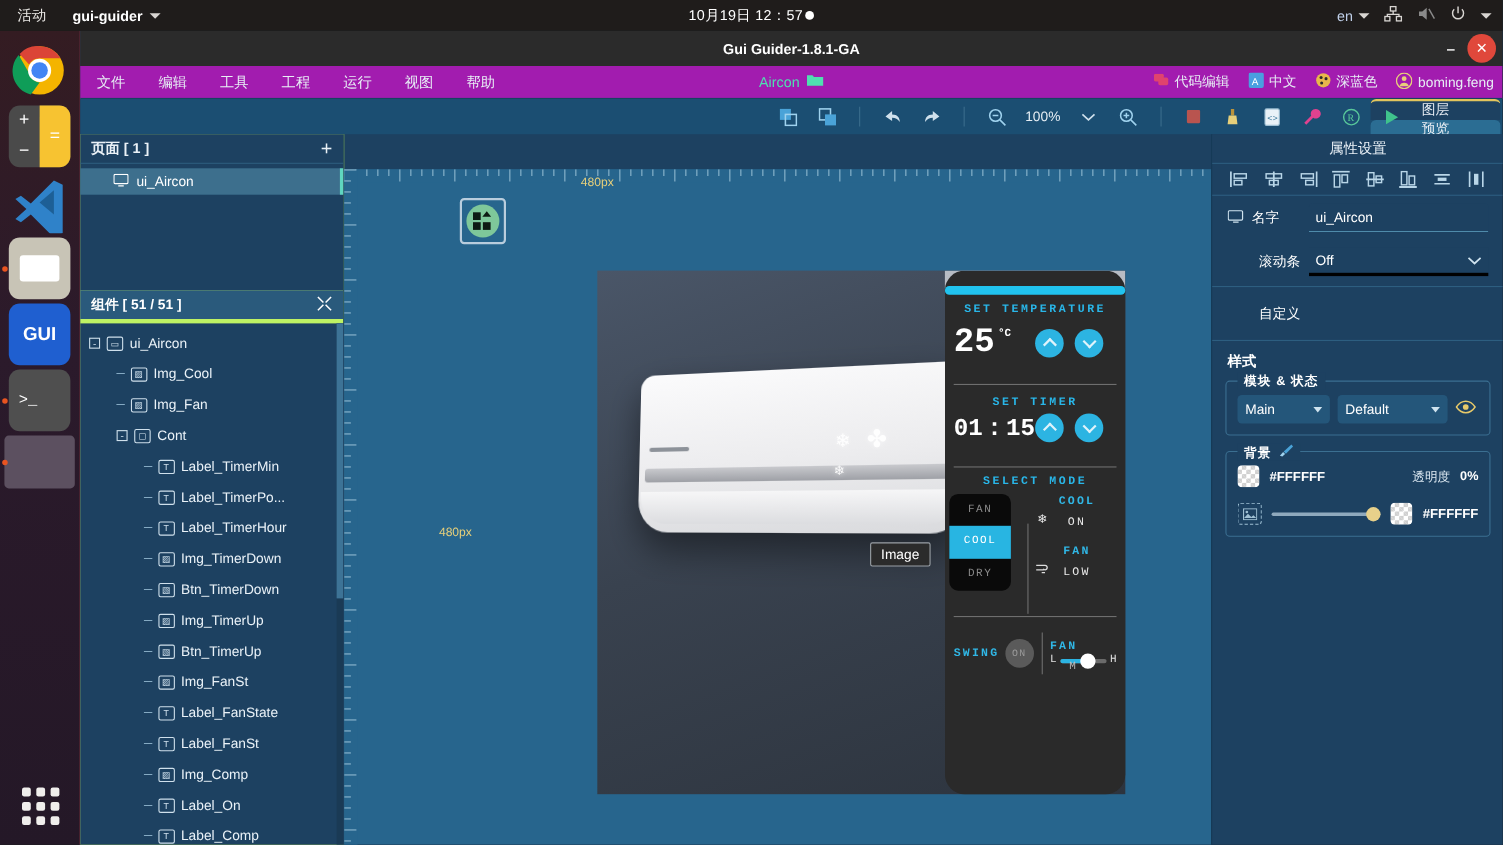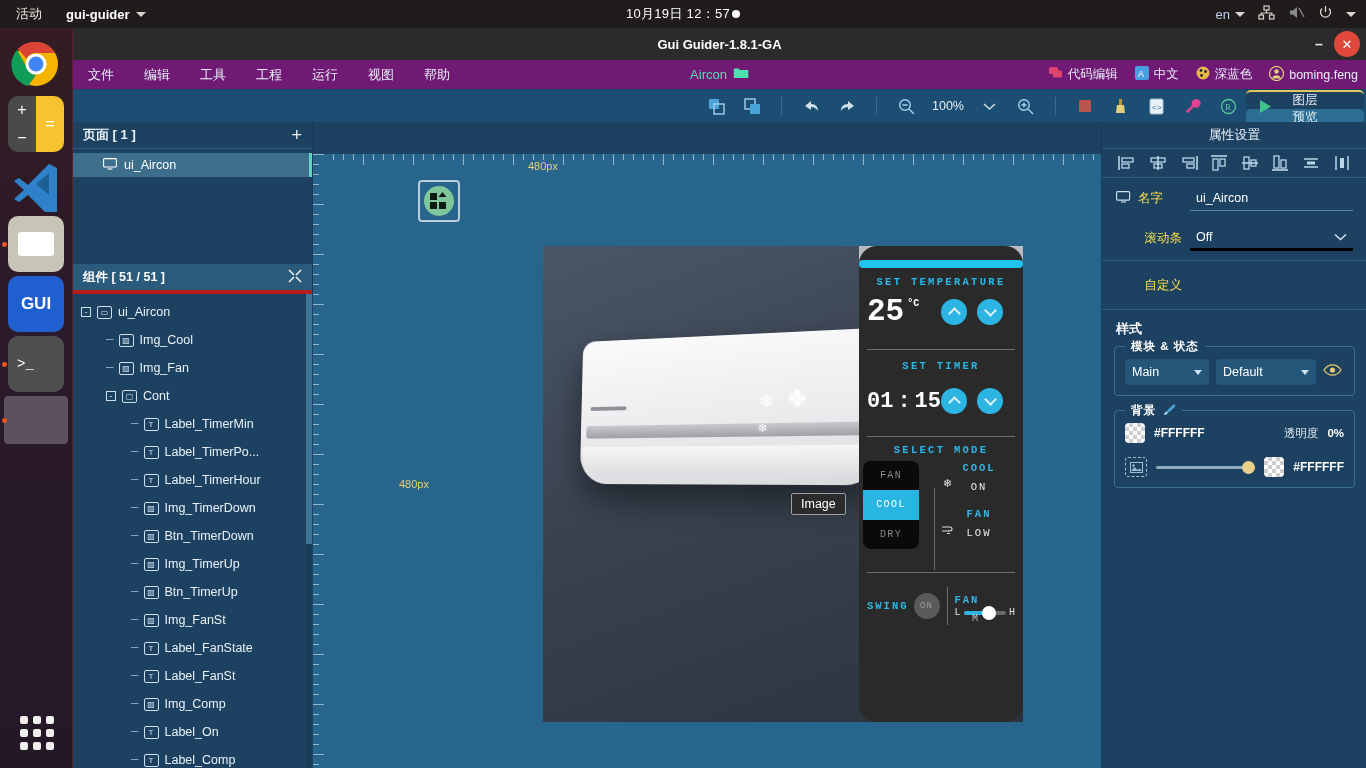--- a/index.html
+++ b/index.html
@@ -51,21 +51,21 @@
     display:flex; align-items:center; justify-content:center; position:relative;
     font-size:13px; font-weight:bold;
   }
   #titlebar .win-btns { position:absolute; right:6px; top:0; height:32px; display:flex; align-items:center; gap:2px;}
   .win-btn { width:26px; height:26px; border-radius:50%; display:flex; align-items:center; justify-content:center;
              font-size:14px; color:#e6e6e6; }
   .win-btn.close { background:#e0483b; color:#fff; font-size:13px;}
 
   
   #menubar {
-    height:30px; background:#701a75; display:flex; align-items:center; position:relative;
+    height:30px; background:#a21caf; display:flex; align-items:center; position:relative;
     border-bottom:1px solid #164360;
   }
   .menu-item { color:#e7eef5; font-size:13px; padding:0 15px; line-height:30px; }
   #proj-label { position:absolute; left:50%; transform:translateX(-50%); color:#4fe0b0; font-size:13px;
                 display:flex; align-items:center; gap:7px;}
   #menubar-right { position:absolute; right:8px; display:flex; align-items:center; gap:17px; font-size:12.5px; color:#e7eef5;}
   .mbr { display:flex; align-items:center; gap:5px;}
 
   
   #toolrow { height:32px; background:#1b4e72; display:flex; align-items:flex-end; position:relative;flex-direction:column; }
@@ -77,21 +77,21 @@
   .ltab.inactive { background:#2b6d93; }
   .ctab { height:26px; padding:0 11px; margin-right:2px; border-radius:5px 5px 0 0;
           display:flex; align-items:center; justify-content:center; font-size:12.5px; color:#e8eef4; background:#24618a;}
   .ctab.active { background:#2f7ca6; }
   #toolicons { position:absolute; left:630px; top:2px; height:28px; display:flex; align-items:center; gap:10px;}
   .ticon { width:26px;height:26px; display:flex;align-items:center;justify-content:center; color:#cfe0ec; font-size:15px;}
   .tsep { width:1px;height:18px;background:#3a6d8c; margin:0 6px;}
   #zoomlabel{ color:#e6eef4; font-size:12.5px; padding:0 3px;}
 
   
-  #leftpanel { position:absolute; left:0; top:94px; width:240px; height:646px; background:#b91c1c;
+  #leftpanel { position:absolute; left:0; top:94px; width:240px; height:646px; background:#bef264;
                border-right:1px solid #163a57; }
   .lp-header { height:27px; display:flex; align-items:center; justify-content:space-between;
                padding:0 10px; background:#1d4161; color:#eaf1f7; font-size:13px; font-weight:bold;
                border-bottom:1px solid #2d5e80;}
   .lp-header .plus { font-size:18px; font-weight:400; color:#e8f0f6; line-height:1;}
   #pages-list { height:115px; background:#1d4161; padding-top:4px;}
   .page-row { height:24px; display:flex; align-items:center; gap:7px; padding-left:30px;
               background:#3d6f8d; color:#ffffff; font-size:12.5px; position:relative;}
   .page-row .sel-bar { position:absolute; right:0; top:0; bottom:0; width:3px; background:#5fd6c0;}
   #comp-header { height:26px; background:#2a5a7c; display:flex; align-items:center; justify-content:space-between;
@@ -169,21 +169,21 @@
 
   
   #rightpanel { position:absolute; left:1028px; top:94px; width:266px; height:646px; background:#1d4161;
                 border-left:1px solid #163a57;}
   #rp-title { height:26px; display:flex; align-items:center; justify-content:center; color:#eaf1f7; font-size:13px;
               background:#1d4161;}
   #rp-aligns { height:30px; display:flex; align-items:center; justify-content:space-around; padding:0 10px;
                border-top:1px solid #2d5e80; border-bottom:1px solid #2d5e80;}
   .algicon { width:18px; height:16px; position:relative; }
   .prop-row { height:40px; display:flex; align-items:center; padding:0 14px; gap:8px;}
-  .prop-label { color:#fde047; font-size:12.5px; width:66px; display:flex; align-items:center; gap:7px;}
+  .prop-label { color:#ffffff; font-size:12.5px; width:66px; display:flex; align-items:center; gap:7px;}
   .prop-field { flex:1; height:26px; background:#1d4161; border-bottom:1px solid #4f8bab; color:#ffffff;
                 font-size:12.5px; display:flex; align-items:center; padding:0 6px; border-radius:3px 3px 0 0;}
   .prop-field.ph { color:#9db6c9; }
   .prop-select { flex:1; height:26px; background:#1d4161; border-bottom:3px solid #000000; color:#ffffff;
                  font-size:12.5px; display:flex; align-items:center; justify-content:space-between; padding:0 6px;}
   .divider { height:1px; background:#2d5e80; margin:2px 0;}
   #rp-custom { height:44px; display:flex; align-items:center; padding:0 14px; gap:8px;}
   #code-btn { flex:1; height:26px; background:#24567a; border-radius:4px; color:#eaf1f7; font-size:12.5px;
               display:flex; align-items:center; justify-content:center; gap:6px;}
   .sec-title { color:#ffffff; font-size:13px; font-weight:bold; padding:8px 14px 4px 14px;}
@@ -614,21 +614,21 @@
               </div>
               <div class="rndbtn">
                 <span class="chev" style="transform:rotate(-135deg); margin-bottom:3px;"></span>
               </div>
             </div>
           </div>
 
           <div class="hr" style="margin:22px 8px 0 8px;"></div>
 
           <div class="psec-title" style="margin-top:10px;">SET TIMER</div>
-          <div style="display:flex; align-items:flex-end; margin-top:16px; padding:0 8px;">
+          <div style="display:flex; align-items:flex-end; margin-top:4px; padding:0 8px;">
             <div style="flex:0 0 74px; display:flex; align-items:center; gap:4px;">
               <span class="big-val" style="font-size:22px;">01</span>
               <span class="big-val" style="font-size:22px;">:</span>
               <span class="big-val" style="font-size:22px;">15</span>
             </div>
             <div style="display:flex; gap:10px;">
               <div class="rndbtn">
                 <span class="chev" style="transform:rotate(45deg); margin-top:3px;"></span>
               </div>
               <div class="rndbtn">

